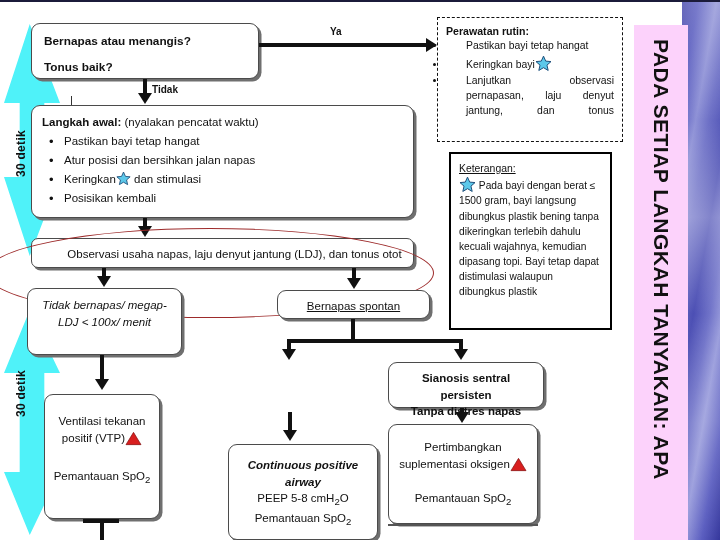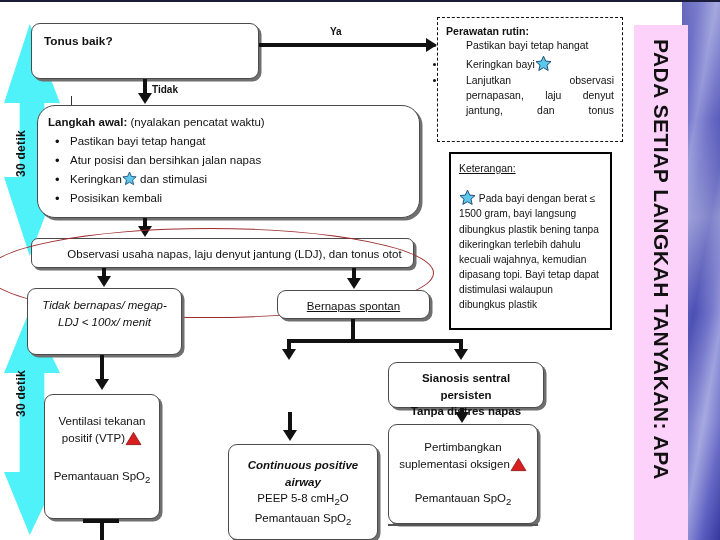--- a/index.html
+++ b/index.html
@@ -103,21 +103,21 @@
     position: absolute; left: 7px; top: -1px;
     font-size: 13px; color: #111;
   }
 
   
   #box-q1     { left: 31px;  top: 23px;  width: 228px; height: 56px; }
   #box-q1 .box-inner { padding: 9px 12px; }
   #box-q1 p { font-weight: bold; font-size: 11.8px; margin-bottom: 9px; }
   #box-q1 p:last-child { margin-bottom: 0; }
 
-  #box-langkah { left: 37px; top: 105px; width: 383px; height: 113px; border-radius: 18px; }
+  #box-langkah { left: 31px; top: 105px; width: 383px; height: 113px; }
   #box-langkah .box-inner { padding: 8px 10px; }
   #box-langkah .hdr { font-size: 11.5px; }
 
   #box-obs { left: 31px; top: 238px; width: 383px; height: 30px; border-radius: 7px; }
   #box-obs .box-inner { padding: 7px 6px; }
 
   #box-tidakbern { left: 27px; top: 288px; width: 155px; height: 67px; font-style: italic; }
   #box-tidakbern .box-inner { padding: 8px 6px; }
 
   #box-bernspon { left: 277px; top: 290px; width: 153px; height: 29px; text-decoration: underline; }
@@ -154,21 +154,21 @@
   #box-rutin .just { text-align: justify; text-align-last: justify; }
 
   
   #box-keterangan {
     position: absolute; left: 449px; top: 152px; width: 163px; height: 178px;
     background: #ffffff;
     border: 2.4px solid #000000;
     font-size: 10.2px; color: #111; line-height: 1.48;
   }
   #box-keterangan .box-inner { padding: 7px 8px; }
-  #box-keterangan .hdr { text-decoration: underline; margin-bottom: 13px; font-size: 10.4px; }
+  #box-keterangan .hdr { text-decoration: underline; margin-bottom: 0; font-size: 10.4px; }
 
   
   .star {
     display: inline-block; vertical-align: -3px;
     width: 15px; height: 15px;
   }
   .star.big { width: 17px; height: 17px; vertical-align: -4px; }
   .tri {
     display: inline-block; vertical-align: -4px;
     width: 17px; height: 15px;
@@ -217,20 +217,21 @@
     <div class="vtext">PADA SETIAP LANGKAH TANYAKAN: APA</div>
   </div>
 
   <div class="cyan-arrow cyan-a1"></div>
   <div class="cyan-arrow cyan-a2"></div>
   <div class="detik-label detik1">30 detik</div>
   <div class="detik-label detik2">30 detik</div>
 
   <div class="box" id="box-q1">
     <div class="box-inner">
+      <p>Bernapas atau menangis?</p>
       <p>Tonus baik?</p>
     </div>
   </div>
 
   <div class="line hline" style="left:259px; top:43px; width:170px;"></div>
   <div class="arrowright" style="left:426px; top:38px;"></div>
   <div class="edge-label" style="left:330px; top:26px;">Ya</div>
 
   <div class="line vline" style="left:143px; top:79px; height:18px;"></div>
   <div class="arrowdown" style="left:138px; top:93px;"></div>

